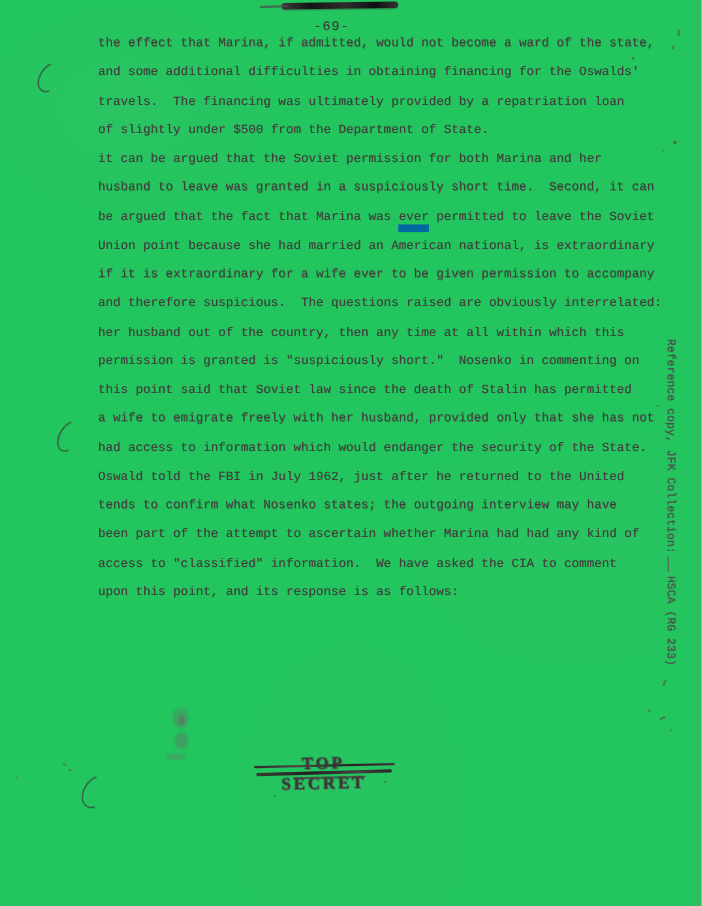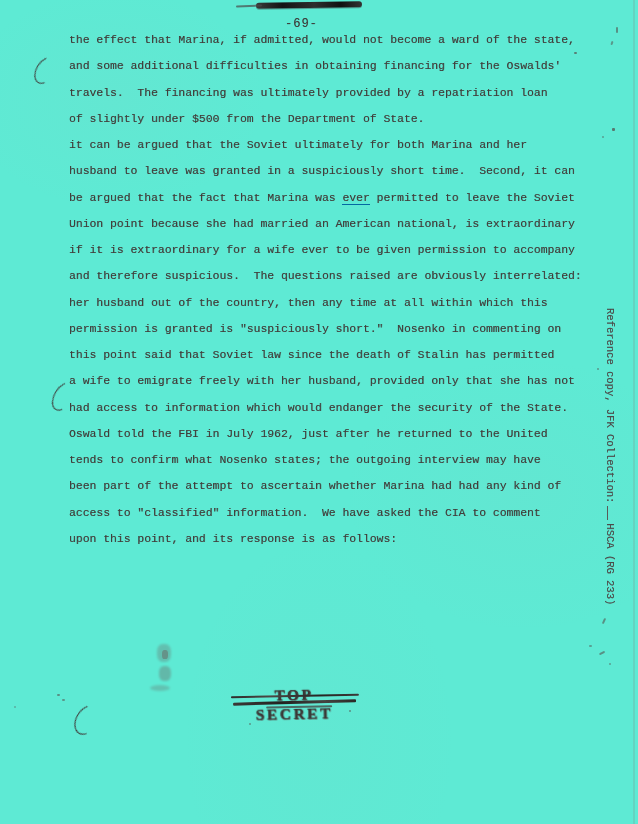--- a/index.html
+++ b/index.html
@@ -1,18 +1,18 @@
 <!DOCTYPE html>
 <html><head>
 <meta charset="utf-8">
 <style>
   html,body{margin:0;padding:0;background:#e8e8e6;}
   #canvas{
     position:relative;width:638px;height:824px;overflow:hidden;
-    background:#5eead4;
+    background:#22c55e;
     font-family:"Liberation Mono","DejaVu Sans Mono",monospace;
   }
   
   #canvas::before{
     content:"";position:absolute;inset:0;pointer-events:none;
     background:
       radial-gradient(220px 160px at 18% 12%, rgba(180,180,175,0.06), transparent 70%),
       radial-gradient(260px 200px at 82% 60%, rgba(170,170,165,0.05), transparent 70%),
       radial-gradient(200px 300px at 50% 90%, rgba(170,170,165,0.04), transparent 70%);
   }
@@ -22,22 +22,22 @@
   .redact{position:absolute;left:256px;top:2px;width:106px;height:6px;
     background:linear-gradient(90deg,#3a3a3a 0%,#141414 25%,#2e2e2e 55%,#101010 80%,#333 100%);
     border-radius:3px;transform:rotate(-0.8deg);box-shadow:0 1px 0 rgba(60,60,60,.4);}
   .redact-tail{position:absolute;left:236px;top:5px;width:26px;height:2px;
     background:#4a4a4a;transform:rotate(-2deg);opacity:.7;border-radius:1px;}
   .page-number{position:absolute;left:285px;top:17px;font-size:12px;color:#3c3b39;
     letter-spacing:1px;text-shadow:0.3px 0.3px 0.5px rgba(70,70,70,.5);}
   
   .doc-body{position:absolute;left:69px;top:34px;width:530px;}
   .line{white-space:pre;height:26.25px;font-size:11.4px;color:#403e3b;
-    text-shadow:0.35px 0.35px 0.45px rgba(75,72,68,.55);letter-spacing:0;}
-  .uword{border-bottom:1px solid #0369a1;padding-bottom:0px;}
+    text-shadow:0.35px 0.35px 0.45px rgba(75,72,68,.55);letter-spacing:0;margin-left:20px;}
+  .uword{border-bottom:7px solid #0369a1;padding-bottom:0px;}
   
   .side-stamp{position:absolute;left:617px;top:308px;transform:rotate(90deg);
     transform-origin:0 0;white-space:pre;font-size:10.5px;color:#4c4b49;
     text-shadow:0.3px 0.3px 0.4px rgba(80,80,80,.5);height:16px;}
   .gap-line{display:inline-block;width:14px;height:9px;
     border-bottom:1.2px solid #5a5a58;margin:0 3px;}
   
   .ts-stamp{position:absolute;left:236px;top:686px;width:116px;height:26px;
     transform:rotate(-1.2deg);text-align:center;}
   .ts-text{font-family:"Liberation Serif","DejaVu Serif",serif;font-weight:bold;
@@ -75,21 +75,21 @@
   <div class="redact"></div>
   <div class="redact-tail"></div>
 
   <div class="page-number">-69-</div>
 
   <div class="doc-body">
     <div class="line">the effect that Marina, if admitted, would not become a ward of the state,</div>
     <div class="line">and some additional difficulties in obtaining financing for the Oswalds'</div>
     <div class="line">travels.  The financing was ultimately provided by a repatriation loan</div>
     <div class="line">of slightly under $500 from the Department of State.</div>
-    <div class="line">it can be argued that the Soviet ultimately for both Marina and her</div>
+    <div class="line">it can be argued that the Soviet permission for both Marina and her</div>
     <div class="line">husband to leave was granted in a suspiciously short time.  Second, it can</div>
     <div class="line"><span>be argued that the fact that Marina was </span><span class="uword">ever</span><span> permitted to leave the Soviet</span></div>
     <div class="line">Union point because she had married an American national, is extraordinary</div>
     <div class="line">if it is extraordinary for a wife ever to be given permission to accompany</div>
     <div class="line">and therefore suspicious.  The questions raised are obviously interrelated:</div>
     <div class="line">her husband out of the country, then any time at all within which this</div>
     <div class="line">permission is granted is "suspiciously short."  Nosenko in commenting on</div>
     <div class="line">this point said that Soviet law since the death of Stalin has permitted</div>
     <div class="line">a wife to emigrate freely with her husband, provided only that she has not</div>
     <div class="line">had access to information which would endanger the security of the State.</div>

